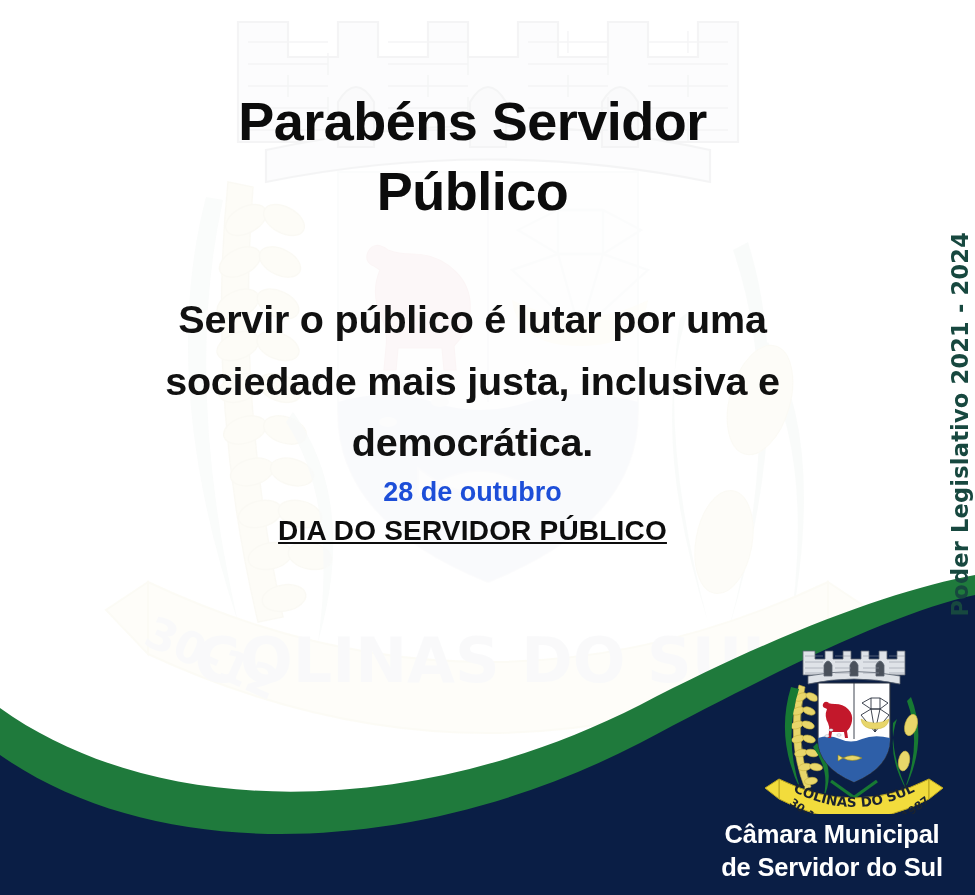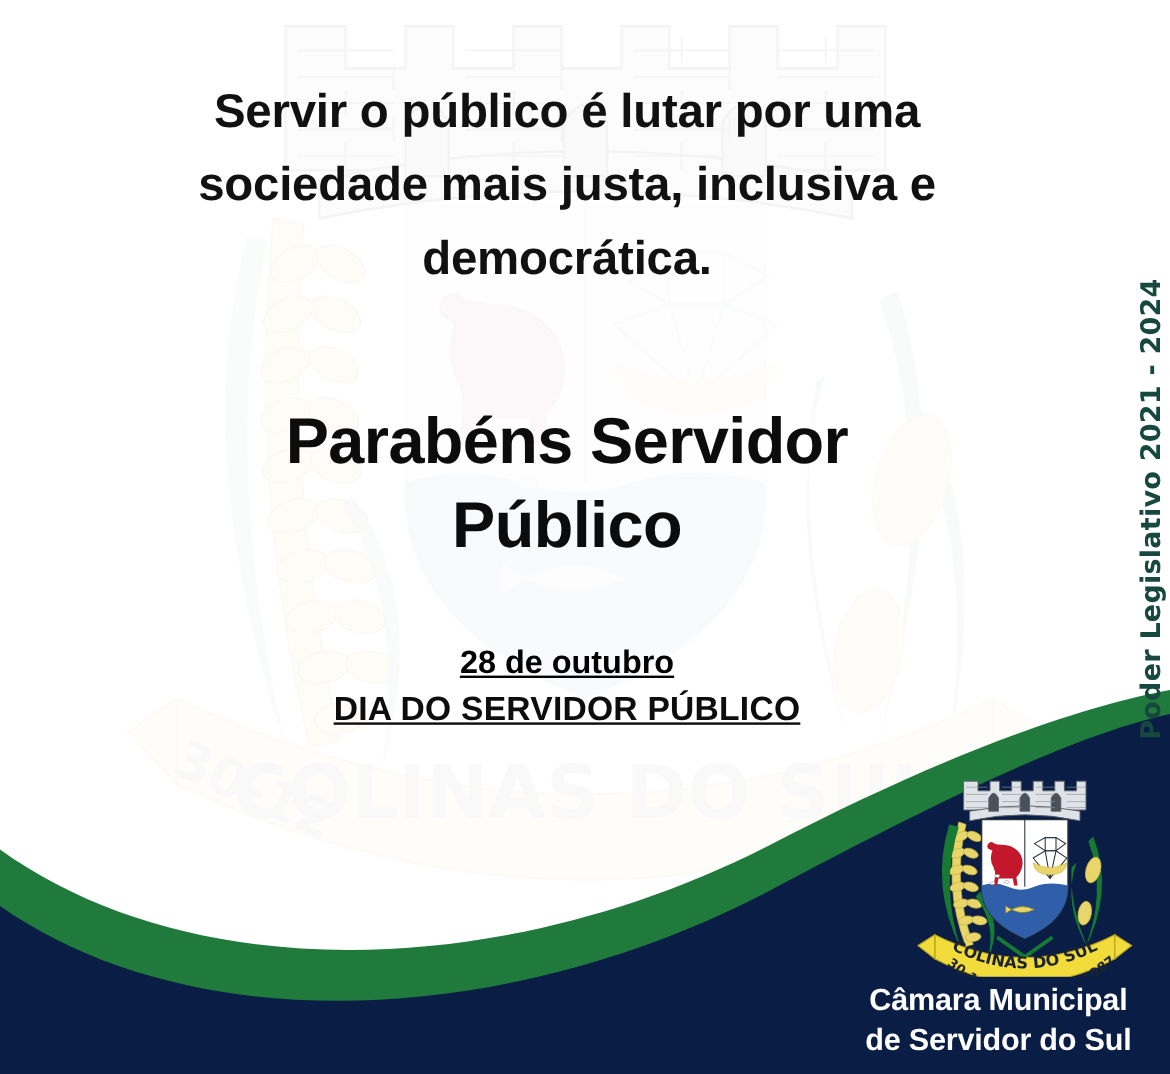--- a/index.html
+++ b/index.html
@@ -73,26 +73,24 @@
   #message {
     margin-top:63px;
     font-size:39.5px;
     font-weight:700;
     line-height:1.55;
     color:#111111;
     letter-spacing:-0.2px;
     padding:0 80px;
   }
   #dateline {
-    margin-top:60px;
     font-size:27px;
     font-weight:700;
     line-height:1.42;
-    color:#000000;
-    text-decoration:underline;
+    color:#1d4ed8;
   }
   #dayname {
     font-size:28px;
     font-weight:700;
     line-height:1.42;
     color:#0d0d0d;
     letter-spacing:0.2px;
     text-decoration:underline;
   }
 
@@ -222,22 +220,22 @@
         <path d="M60 600 Q400 760 740 600 L740 672 Q400 830 60 672 Z"></path>
         <path d="M60 600 L18 628 L60 672 Z"></path>
         <path d="M740 600 L782 628 L740 672 Z"></path>
       </g>
       <text x="400" y="700" text-anchor="middle" font-family="DejaVu Sans, sans-serif" font-size="62" font-weight="700" fill="#c9cdd4">COLINAS DO SUL</text>
       <text x="118" y="690" text-anchor="middle" font-family="DejaVu Sans, sans-serif" font-size="44" font-weight="700" fill="#c9cdd4" transform="rotate(24 118 690)">30-12</text>
     </svg>
   </div>
 
   <div id="textblock">
+    <div id="headline">Parabéns Servidor Público</div>
     <div id="message">Servir o público é lutar por uma sociedade mais justa, inclusiva e democrática.</div>
-    <div id="headline">Parabéns Servidor Público</div>
     <div id="dateline">28 de outubro</div>
     <div id="dayname">DIA DO SERVIDOR PÚBLICO</div>
   </div>
 
   <div id="sideLabel">Poder Legislativo 2021 - 2024</div>
 
   <div id="waves">
     <svg viewBox="0 0 975 330" xmlns="http://www.w3.org/2000/svg" preserveAspectRatio="none">
       <path d="M0 143 C 160 258, 420 252, 640 140 C 790 62, 900 24, 975 10 L975 330 L0 330 Z" fill="#1F7A3C"></path>
       <path d="M0 190 C 160 302, 420 292, 640 178 C 790 98, 900 46, 975 30 L975 330 L0 330 Z" fill="#0A1E45"></path>

